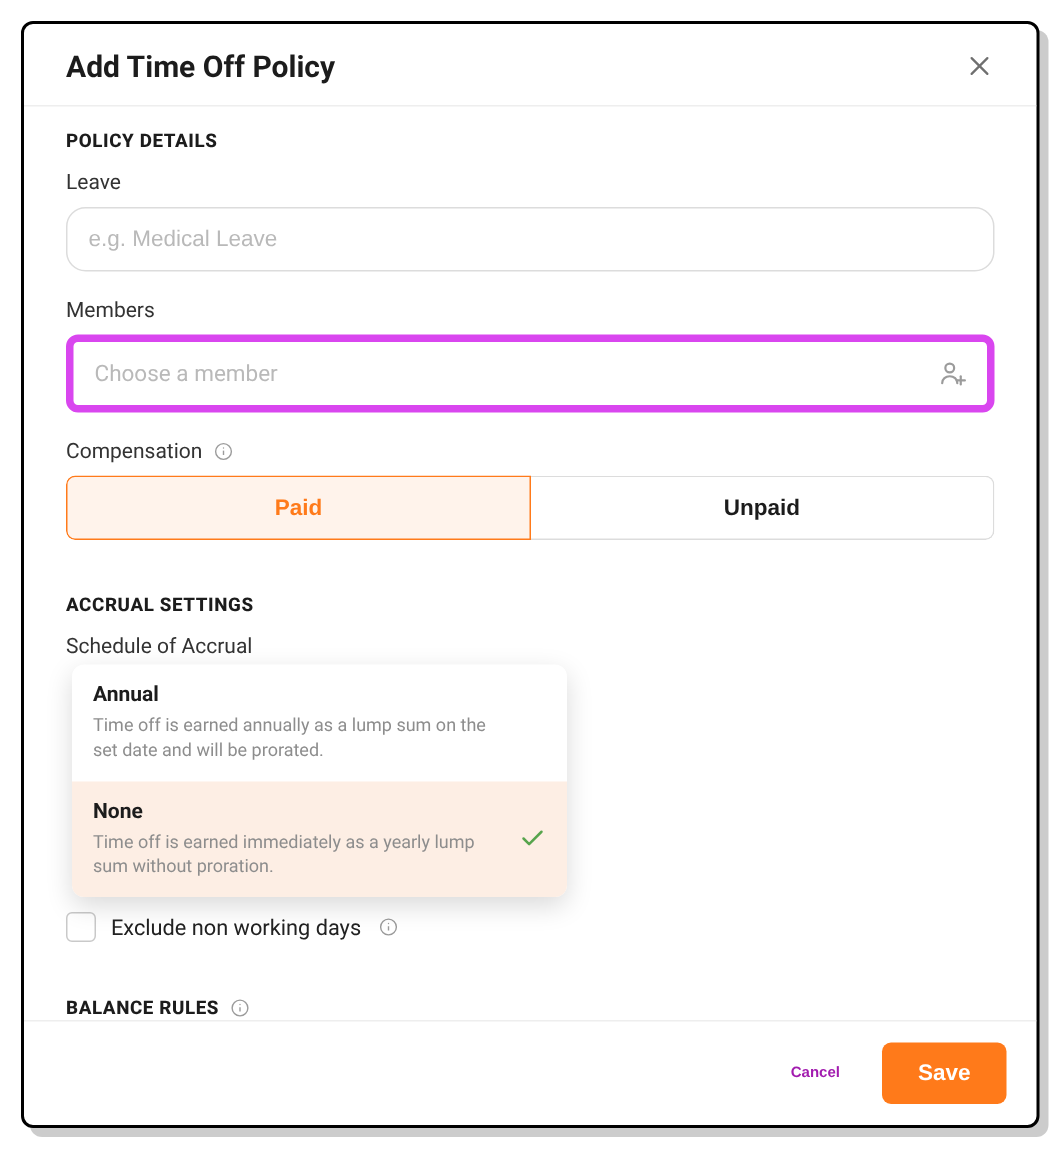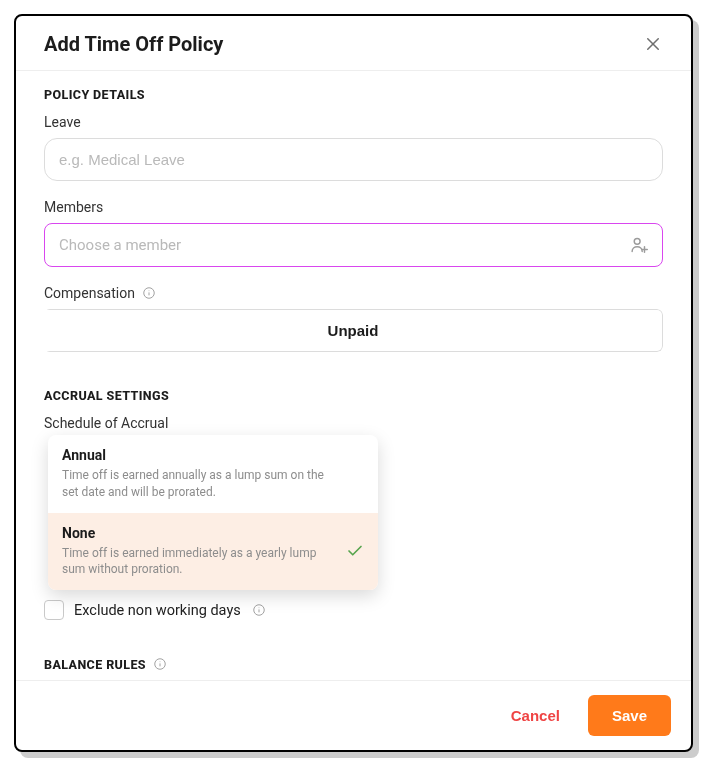--- a/index.html
+++ b/index.html
@@ -69,21 +69,21 @@
     border-radius: 13px;
     padding: 12px 14px;
     font-size: 15px;
     color: #333;
     outline: none;
   }
   .input::placeholder { color: #b9b9b9; }
   .members-row {
     display: flex;
     align-items: center;
-    border: 1px solid #d946ef;
+    border: 5px solid #d946ef;
     border-radius: 8px;
     padding: 10px 12px 10px 14px;
   }
   .members-row .plc { color: #b9b9b9; font-size: 15px; flex: 1; }
   .members-row .add-icon { color: #9b9b9b; width: 22px; height: 22px; }
   .info-icon {
     display: inline-flex;
     align-items: center; justify-content: center;
     width: 16px; height: 16px;
     color: #9b9b9b;
@@ -175,22 +175,22 @@
     border-top: 1px solid #eee;
     padding: 14px 20px;
     display: flex;
     justify-content: flex-end;
     align-items: center;
     gap: 24px;
   }
   .btn-cancel {
     background: none;
     border: none;
-    color: #ef4444;
-    font-size: 15px;
+    color: #a21caf;
+    font-size: 10px;
     font-weight: 600;
     cursor: pointer;
     padding: 10px 4px;
   }
   .btn-save {
     background: #ff7a1a;
     border: none;
     color: #fff;
     font-size: 15px;
     font-weight: 600;
@@ -243,20 +243,21 @@
       <span>Compensation</span>
       <span class="info-icon">
         <svg viewBox="0 0 24 24" fill="none" stroke="currentColor" stroke-width="1.6">
             <circle cx="12" cy="12" r="9"></circle>
             <line x1="12" y1="11" x2="12" y2="16"></line>
             <circle cx="12" cy="8" r="0.8" fill="currentColor" stroke="none"></circle>
           </svg>
       </span>
     </div>
     <div class="seg">
+      <button class="active">Paid</button>
       <button>Unpaid</button>
     </div>
 
     <div class="spacer-36"></div>
 
     
     <div class="section-label">ACCRUAL SETTINGS</div>
     <div class="field-label" style="margin-bottom:4px">Schedule of Accrual</div>
 
     <div class="dropdown">

